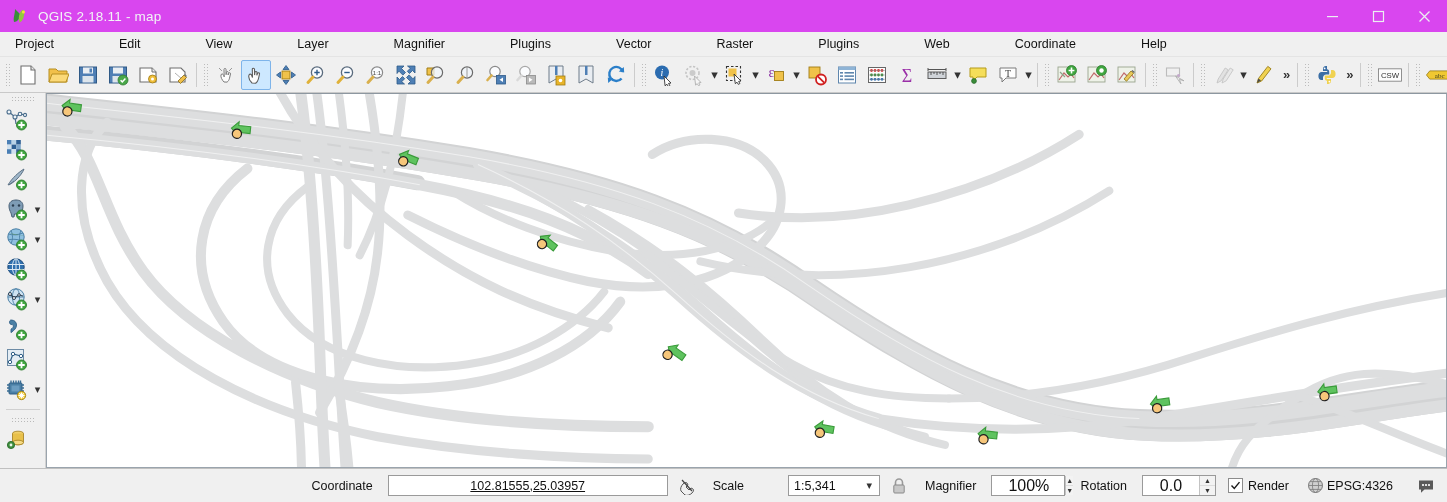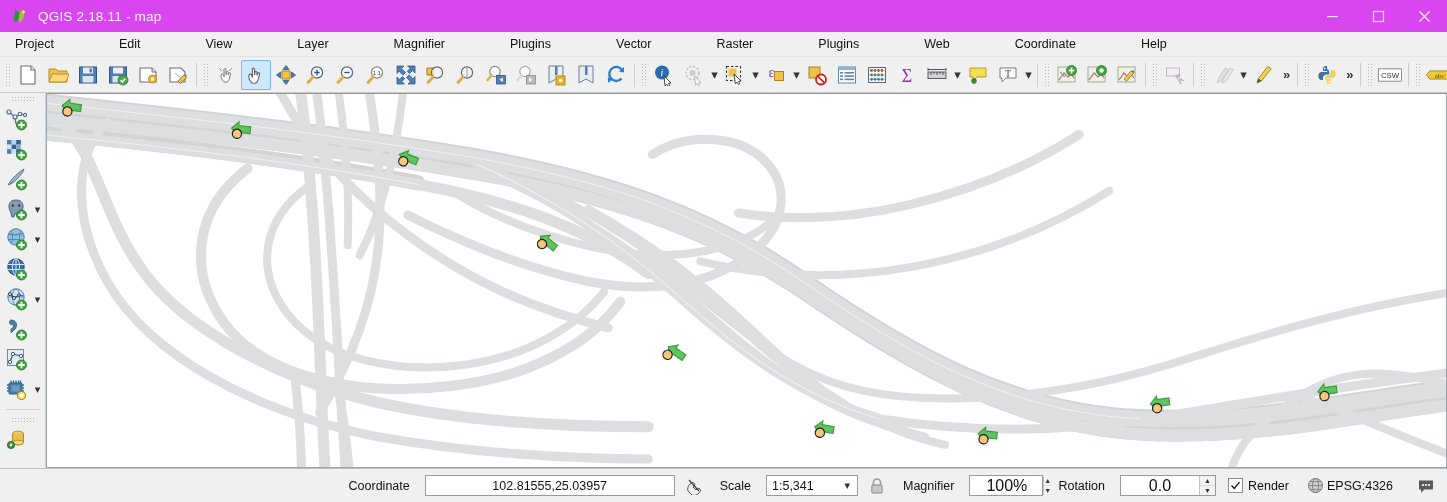--- a/index.html
+++ b/index.html
@@ -74,31 +74,31 @@
   .statusbar{
     height:33px;flex:0 0 33px;background:#f0f0f0;border-top:1px solid #c0c0c0;
     display:flex;align-items:center;font-size:12.5px;color:#111;padding:0 6px;gap:8px;
   }
   .sb-spacer{flex:1 1 auto;}
   .lbl{padding:0 7px;white-space:nowrap;}
   .field{
     height:21px;border:1px solid #9a9a9a;background:#ffffff;display:flex;align-items:center;
     justify-content:center;font-size:12.5px;color:#111;box-sizing:border-box;padding:0 4px;
   }
-  .field.coord{width:250px;}
+  .field.coord{width:280px;text-decoration:underline;}
   .combo{
     height:21px;border:1px solid #9a9a9a;background:#ffffff;display:flex;align-items:center;
-    box-sizing:border-box;width:92px;padding:0 4px 0 5px;font-size:12.5px;
+    box-sizing:border-box;width:92px;padding:0 4px 0 5px;font-size:12.5px;margin-left:29px;
   }
   .combo .val{flex:1 1 auto;}
   .combo .cv{font-size:11px;color:#333;padding-right:3px;}
   .spin{height:21px;border:1px solid #9a9a9a;background:#fff;display:flex;align-items:center;box-sizing:border-box;}
   .spin .val{padding:0 16px;flex:1 1 auto;font-size:16px;text-align:center;}
   .spin.mag{width:74px;}
-  .spin.rot{width:96px;}
+  .spin.rot{width:74px;}
   .spin-arrows{width:15px;height:19px;border-left:1px solid #c3c3c3;display:flex;flex-direction:column;}
   .spin-arrows div{flex:1 1 50%;display:flex;align-items:center;justify-content:center;background:#f3f3f3;font-size:7px;color:#333;line-height:1;}
   .spin-arrows div:first-child{border-bottom:1px solid #dcdcdc;}
   .chk{width:13px;height:13px;border:1px solid #8c8c8c;background:#fff;display:inline-flex;align-items:center;justify-content:center;margin-right:5px;}
   .chk svg{display:block;}
   .si{display:flex;align-items:center;padding:0 4px;text-align:center;}
   .icobtn{width:22px;height:22px;display:flex;align-items:center;justify-content:center;}
 </style>
 </head>
 <body>

